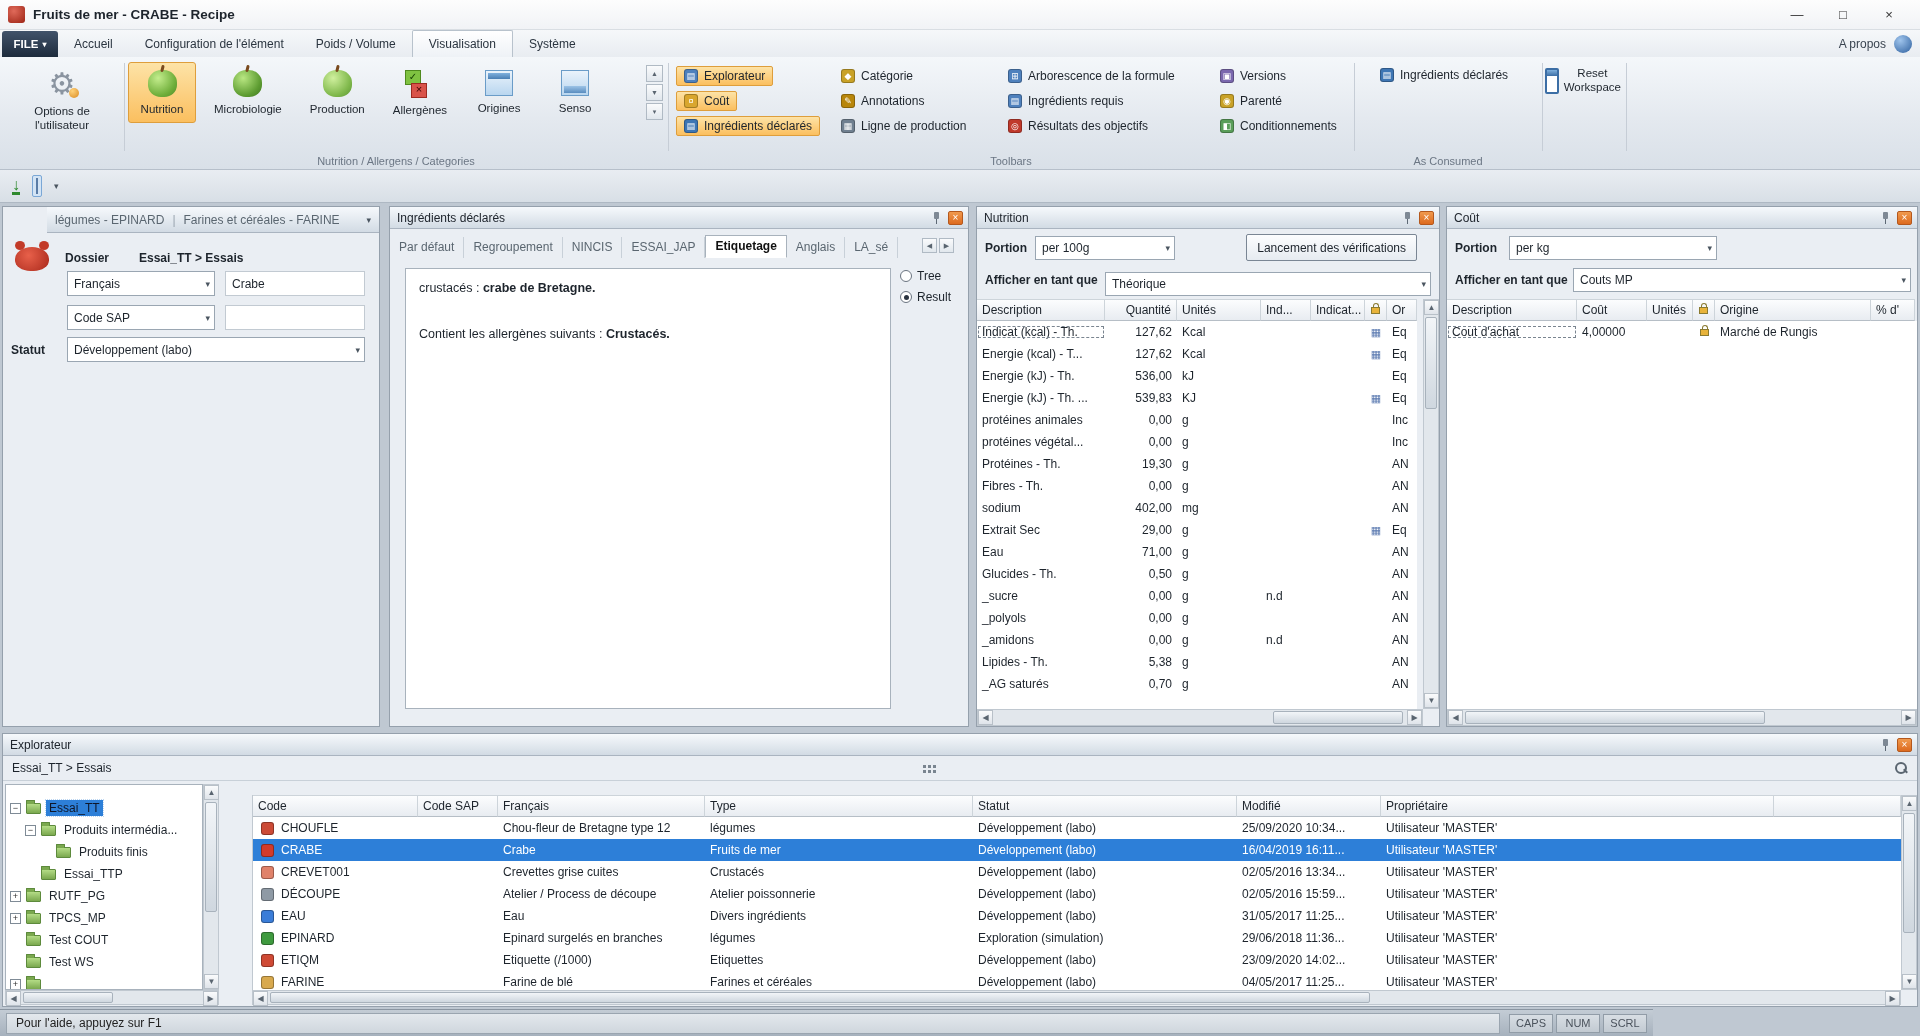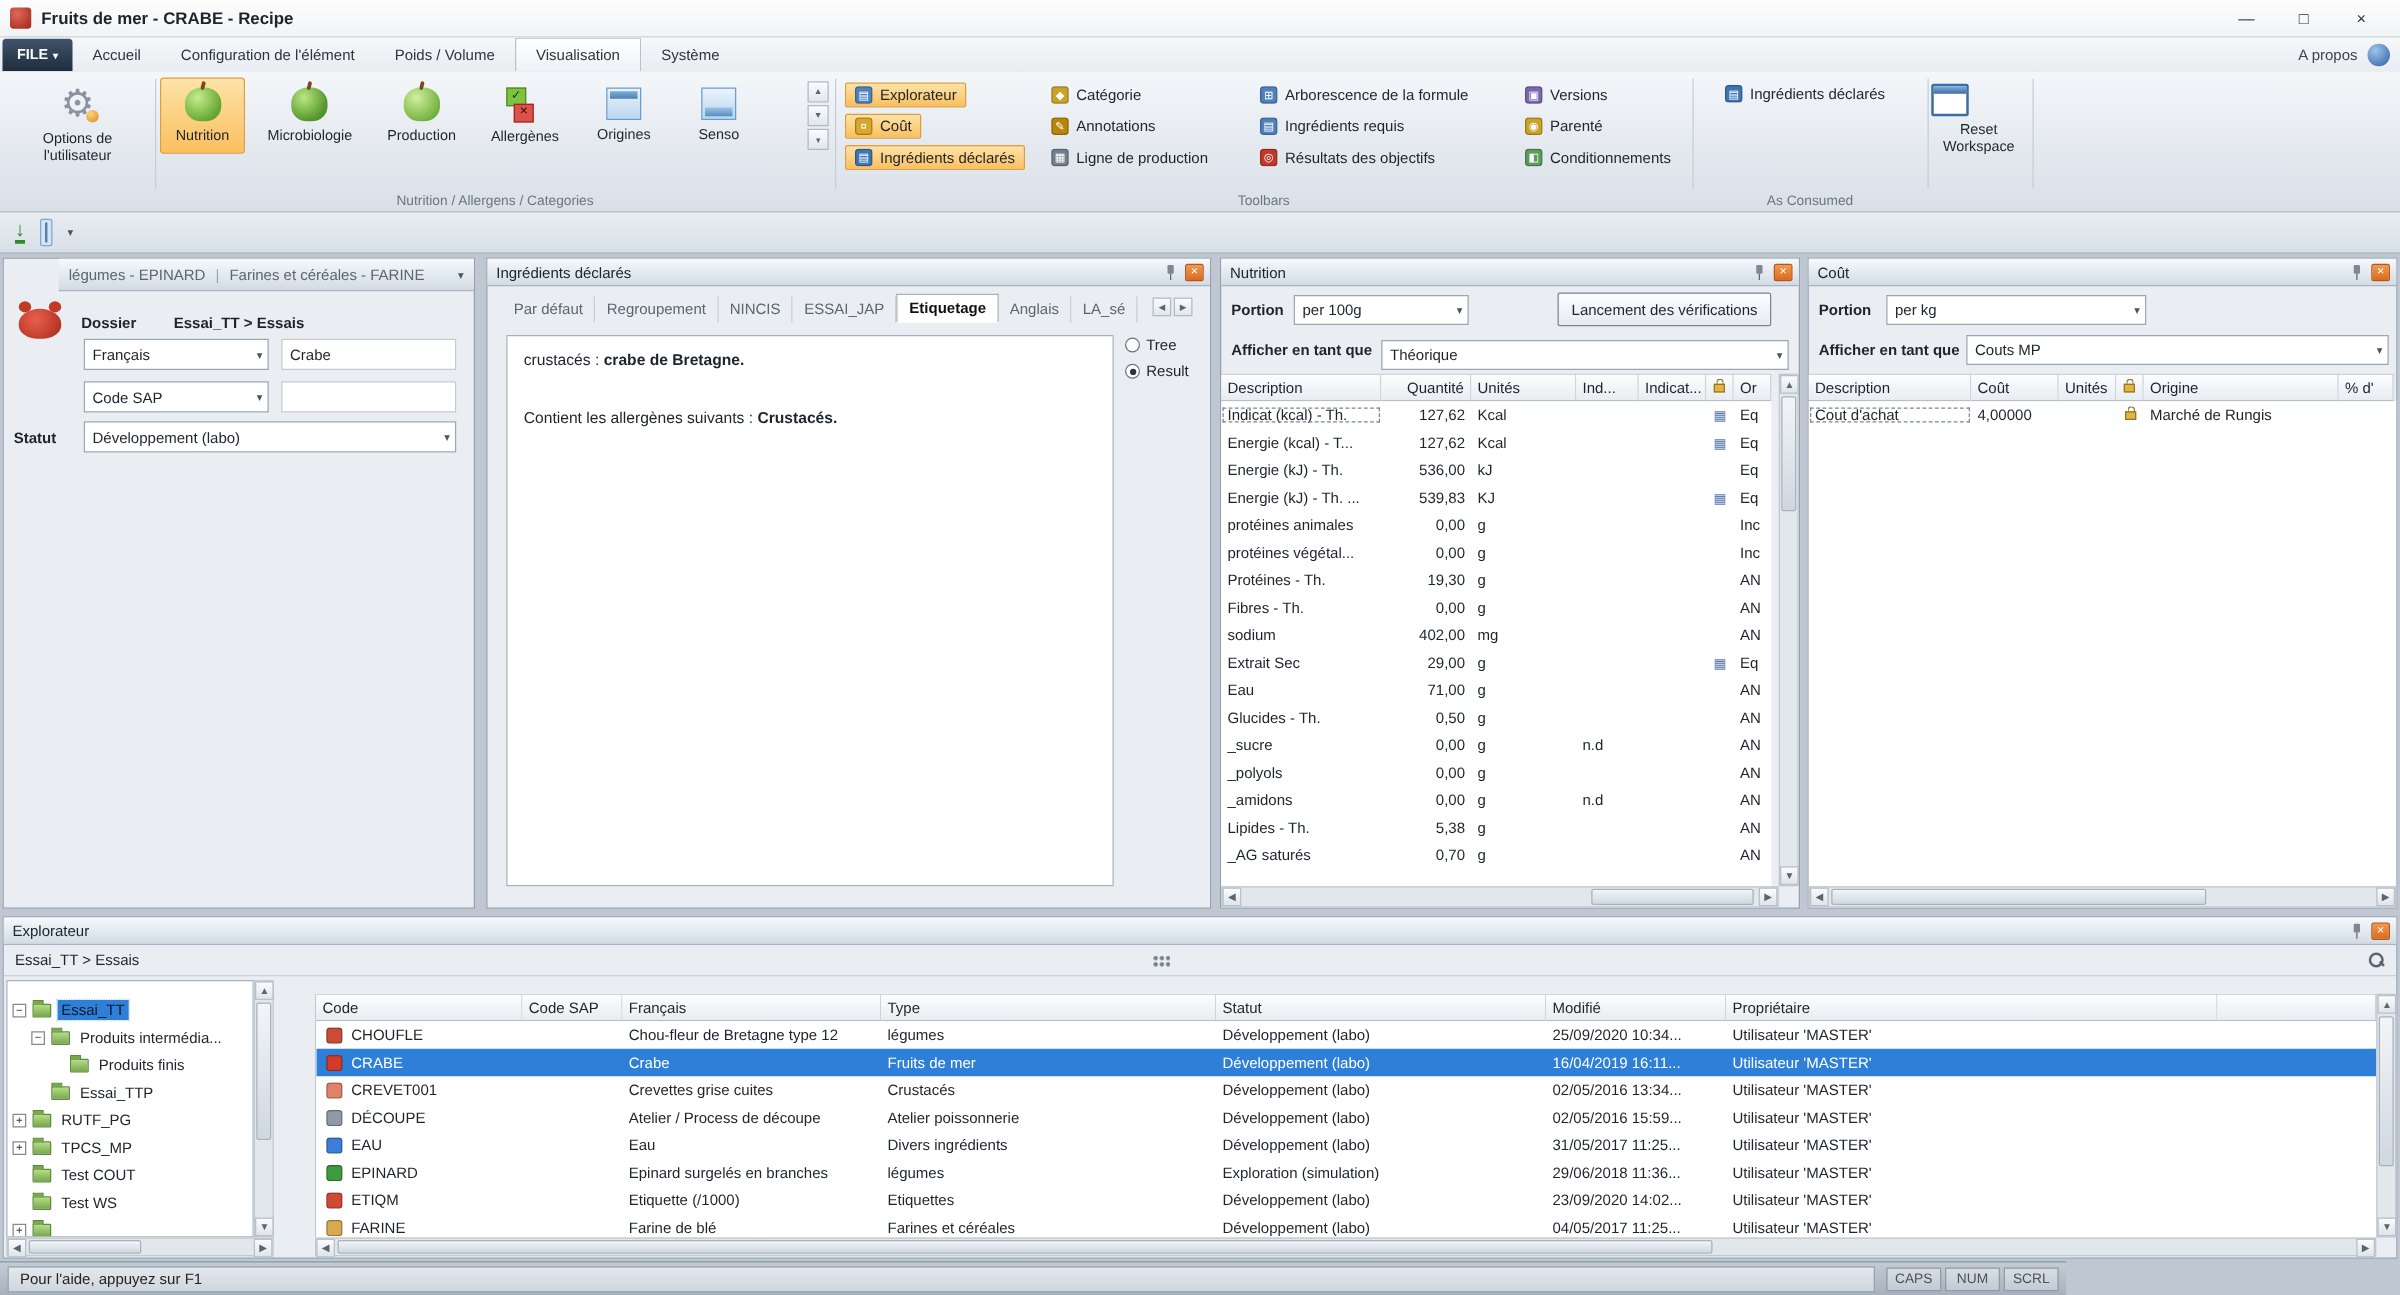--- a/index.html
+++ b/index.html
@@ -46,21 +46,21 @@
 .ico-origins,.ico-senso { width:28px; height:26px; background:linear-gradient(#eaf3fb,#b9d6ef); border:1px solid #6a9cc8; position:relative; }
 .ico-origins::before { content:""; position:absolute; left:2px; top:2px; right:2px; height:6px; background:linear-gradient(#7fb0dd,#4a7fb4); }
 .ico-senso::before { content:""; position:absolute; left:2px; bottom:2px; right:2px; height:7px; background:linear-gradient(#9cc3e6,#5a8dc0); }
 .gallery-strip { position:absolute; left:646px; top:8px; display:flex; flex-direction:column; gap:2px; }
 .gs-btn { width:17px; height:17px; border:1px solid #b0bac4; background:linear-gradient(#fafbfc,#e1e7ed); font-size:7px; color:#5a6570; display:flex; align-items:center; justify-content:center; }
 .tb-col { position:absolute; top:9px; display:flex; flex-direction:column; align-items:flex-start; gap:5px; }
 .tb-item { display:flex; align-items:center; gap:6px; padding:2px 7px; border:1px solid transparent; border-radius:2px; }
 .tb-item.active { background:linear-gradient(#fde3a7,#fbbf5f); border-color:#de9e3c; }
 .mini-ico { width:14px; height:14px; border-radius:3px; border:1px solid rgba(0,0,0,.25); color:#fff; font-size:9px; line-height:13px; text-align:center; flex:none; }
 #as-consumed-btn { position:absolute; left:1372px; top:9px; display:flex; align-items:center; gap:6px; padding:2px 8px; }
-#reset-btn { position:absolute; left:1545px; top:7px; width:76px; display:flex; flex-direction:column; align-items:flex-start; gap:5px; padding-top:3px; }
+#reset-btn { position:absolute; left:1545px; top:7px; width:76px; display:flex; align-items:center; gap:5px; padding-top:3px; }
 .reset-ico { width:30px; height:26px; background:#fff; border:2px solid #3c6ea5; border-radius:2px; position:relative; }
 .reset-ico::before { content:""; position:absolute; left:0; top:0; right:0; height:6px; background:linear-gradient(#7fb0dd,#3c6ea5); }
 
 
 #quickbar { position:absolute; left:0; top:170px; width:1920px; height:33px; background:linear-gradient(#e9edf2,#d8dfe6); border-bottom:1px solid #aeb8c3; display:flex; align-items:center; gap:12px; padding:0 12px; }
 .qb-export { color:#2f8a2f; font-weight:bold; font-size:16px; border-bottom:3px solid #2f8a2f; line-height:14px; }
 .qb-grid-wrap { padding:3px; background:#d3e4f5; border:1px solid #7aa7d6; border-radius:2px; }
 .qb-grid { width:16px; height:14px; background:#fff; border:1px solid #5a7ca6; position:relative; }
 .qb-grid::before { content:""; position:absolute; left:0; top:0; right:0; height:4px; background:#6f9cc9; }
 .qb-more { font-size:9px; color:#4a5560; }
@@ -106,21 +106,21 @@
 .ctx-sep { color:#9aa5b0; }
 .chev { margin-left:auto; font-size:9px; color:#4a5560; }
 .crab-ico { position:absolute; left:12px; top:40px; width:34px; height:24px; background:radial-gradient(circle at 40% 35%, #e8604a, #a8281a); border-radius:50% 50% 45% 45%; }
 .crab-ico::before,.crab-ico::after { content:""; position:absolute; top:-6px; width:10px; height:9px; border-radius:50%; background:#c23a28; }
 .crab-ico::before { left:0; } .crab-ico::after { right:0; }
 .lbl { position:absolute;font-weight:bold; }
 .lbl.b { font-weight:bold; }
 
 
 #decl-panel { left:389px; top:206px; width:580px; height:521px; }
-.tabs-row { position:absolute; left:0; right:0; top:27px; height:24px; display:flex; align-items:flex-end; padding-left:12px; color:#5a6670; }
+.tabs-row { position:absolute; left:0; right:0; top:27px; height:24px; display:flex; align-items:flex-end; color:#5a6670; }
 .tab-item { padding:3px 9px 4px; border-right:1px solid #c8d0d8; white-space:nowrap; }
 .tab-item.active { background:#fff; border:1px solid #a8b2bc; border-bottom-color:#fff; font-weight:bold; color:#111; }
 .tab-nav { display:flex; gap:2px; margin-left:6px; align-self:center; }
 .tab-nav span { width:15px; height:15px; border:1px solid #b0bac4; background:linear-gradient(#fafbfc,#e1e7ed); font-size:7px; color:#5a6570; display:flex; align-items:center; justify-content:center; }
 .declared-text { position:absolute; left:15px; top:61px; width:486px; height:441px; background:#fff; border:1px solid #a8b2bc; padding:12px 13px; font-size:12.5px; overflow:hidden; }
 .dt-line2 { margin-top:32px; }
 .radio-col { position:absolute; left:510px; top:62px; display:flex; flex-direction:column; gap:7px; }
 .radio { display:flex; align-items:center; gap:5px; }
 .rdot { width:12px; height:12px; border:1px solid #6a7480; border-radius:50%; background:#fff; position:relative; flex:none; }
 .rdot.checked::after { content:""; position:absolute; inset:2.5px; background:#2a3340; border-radius:50%; }

